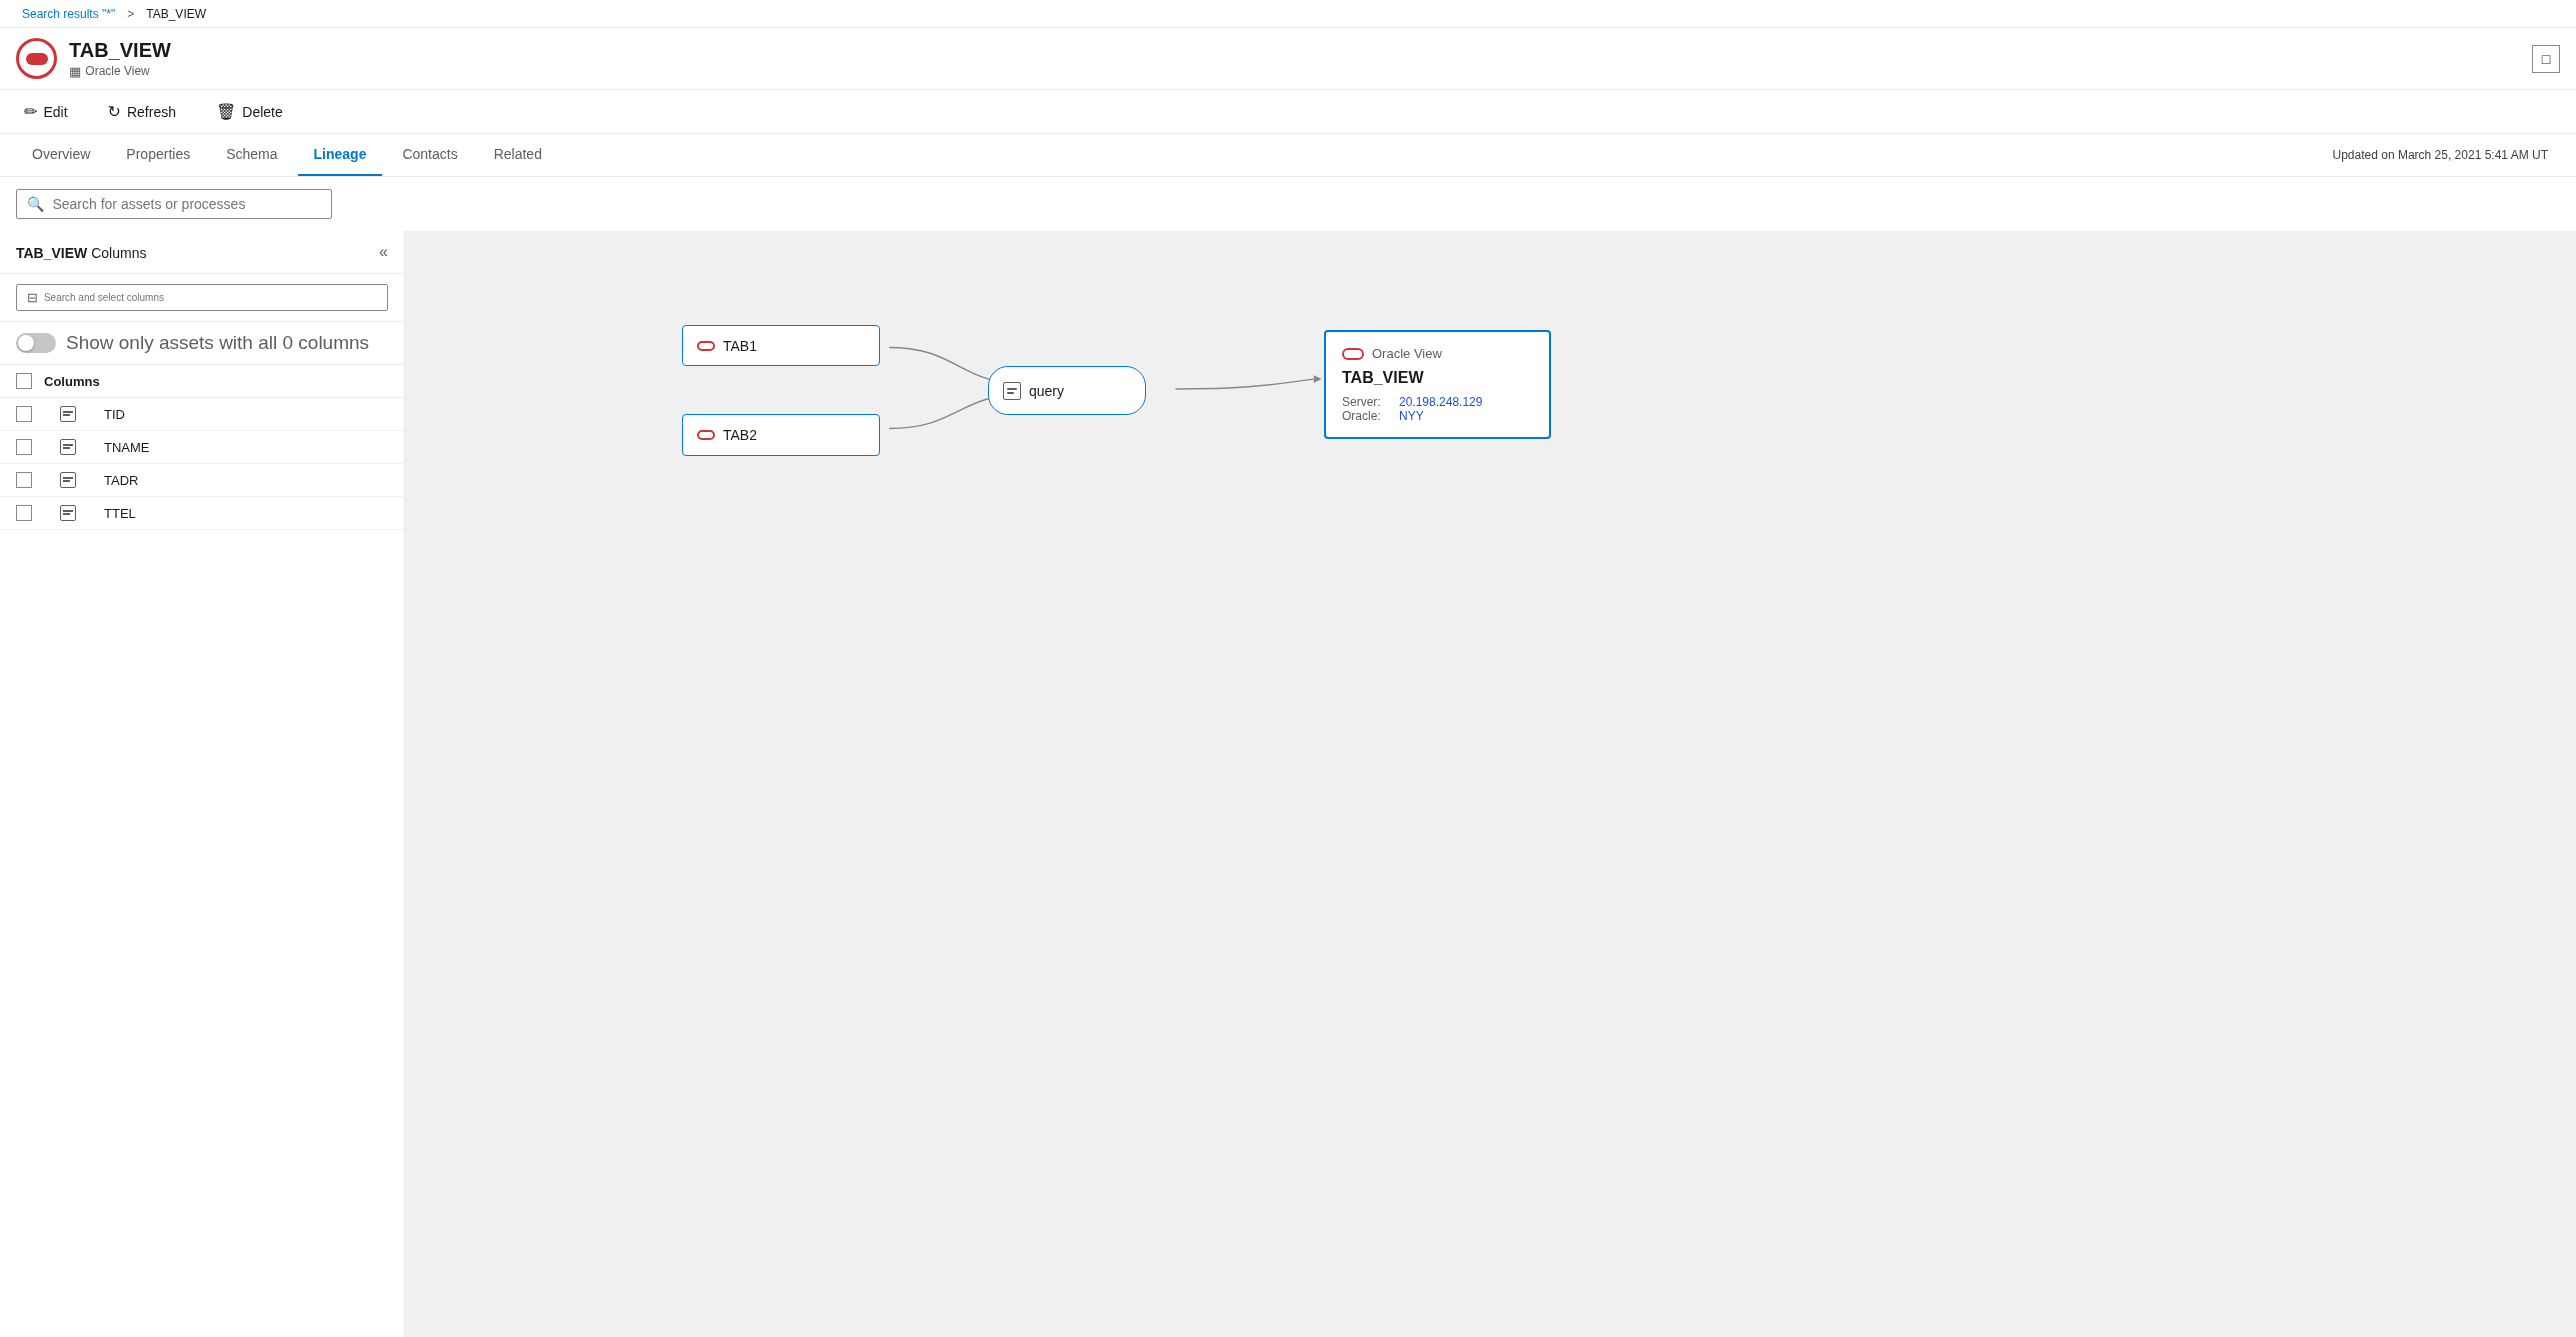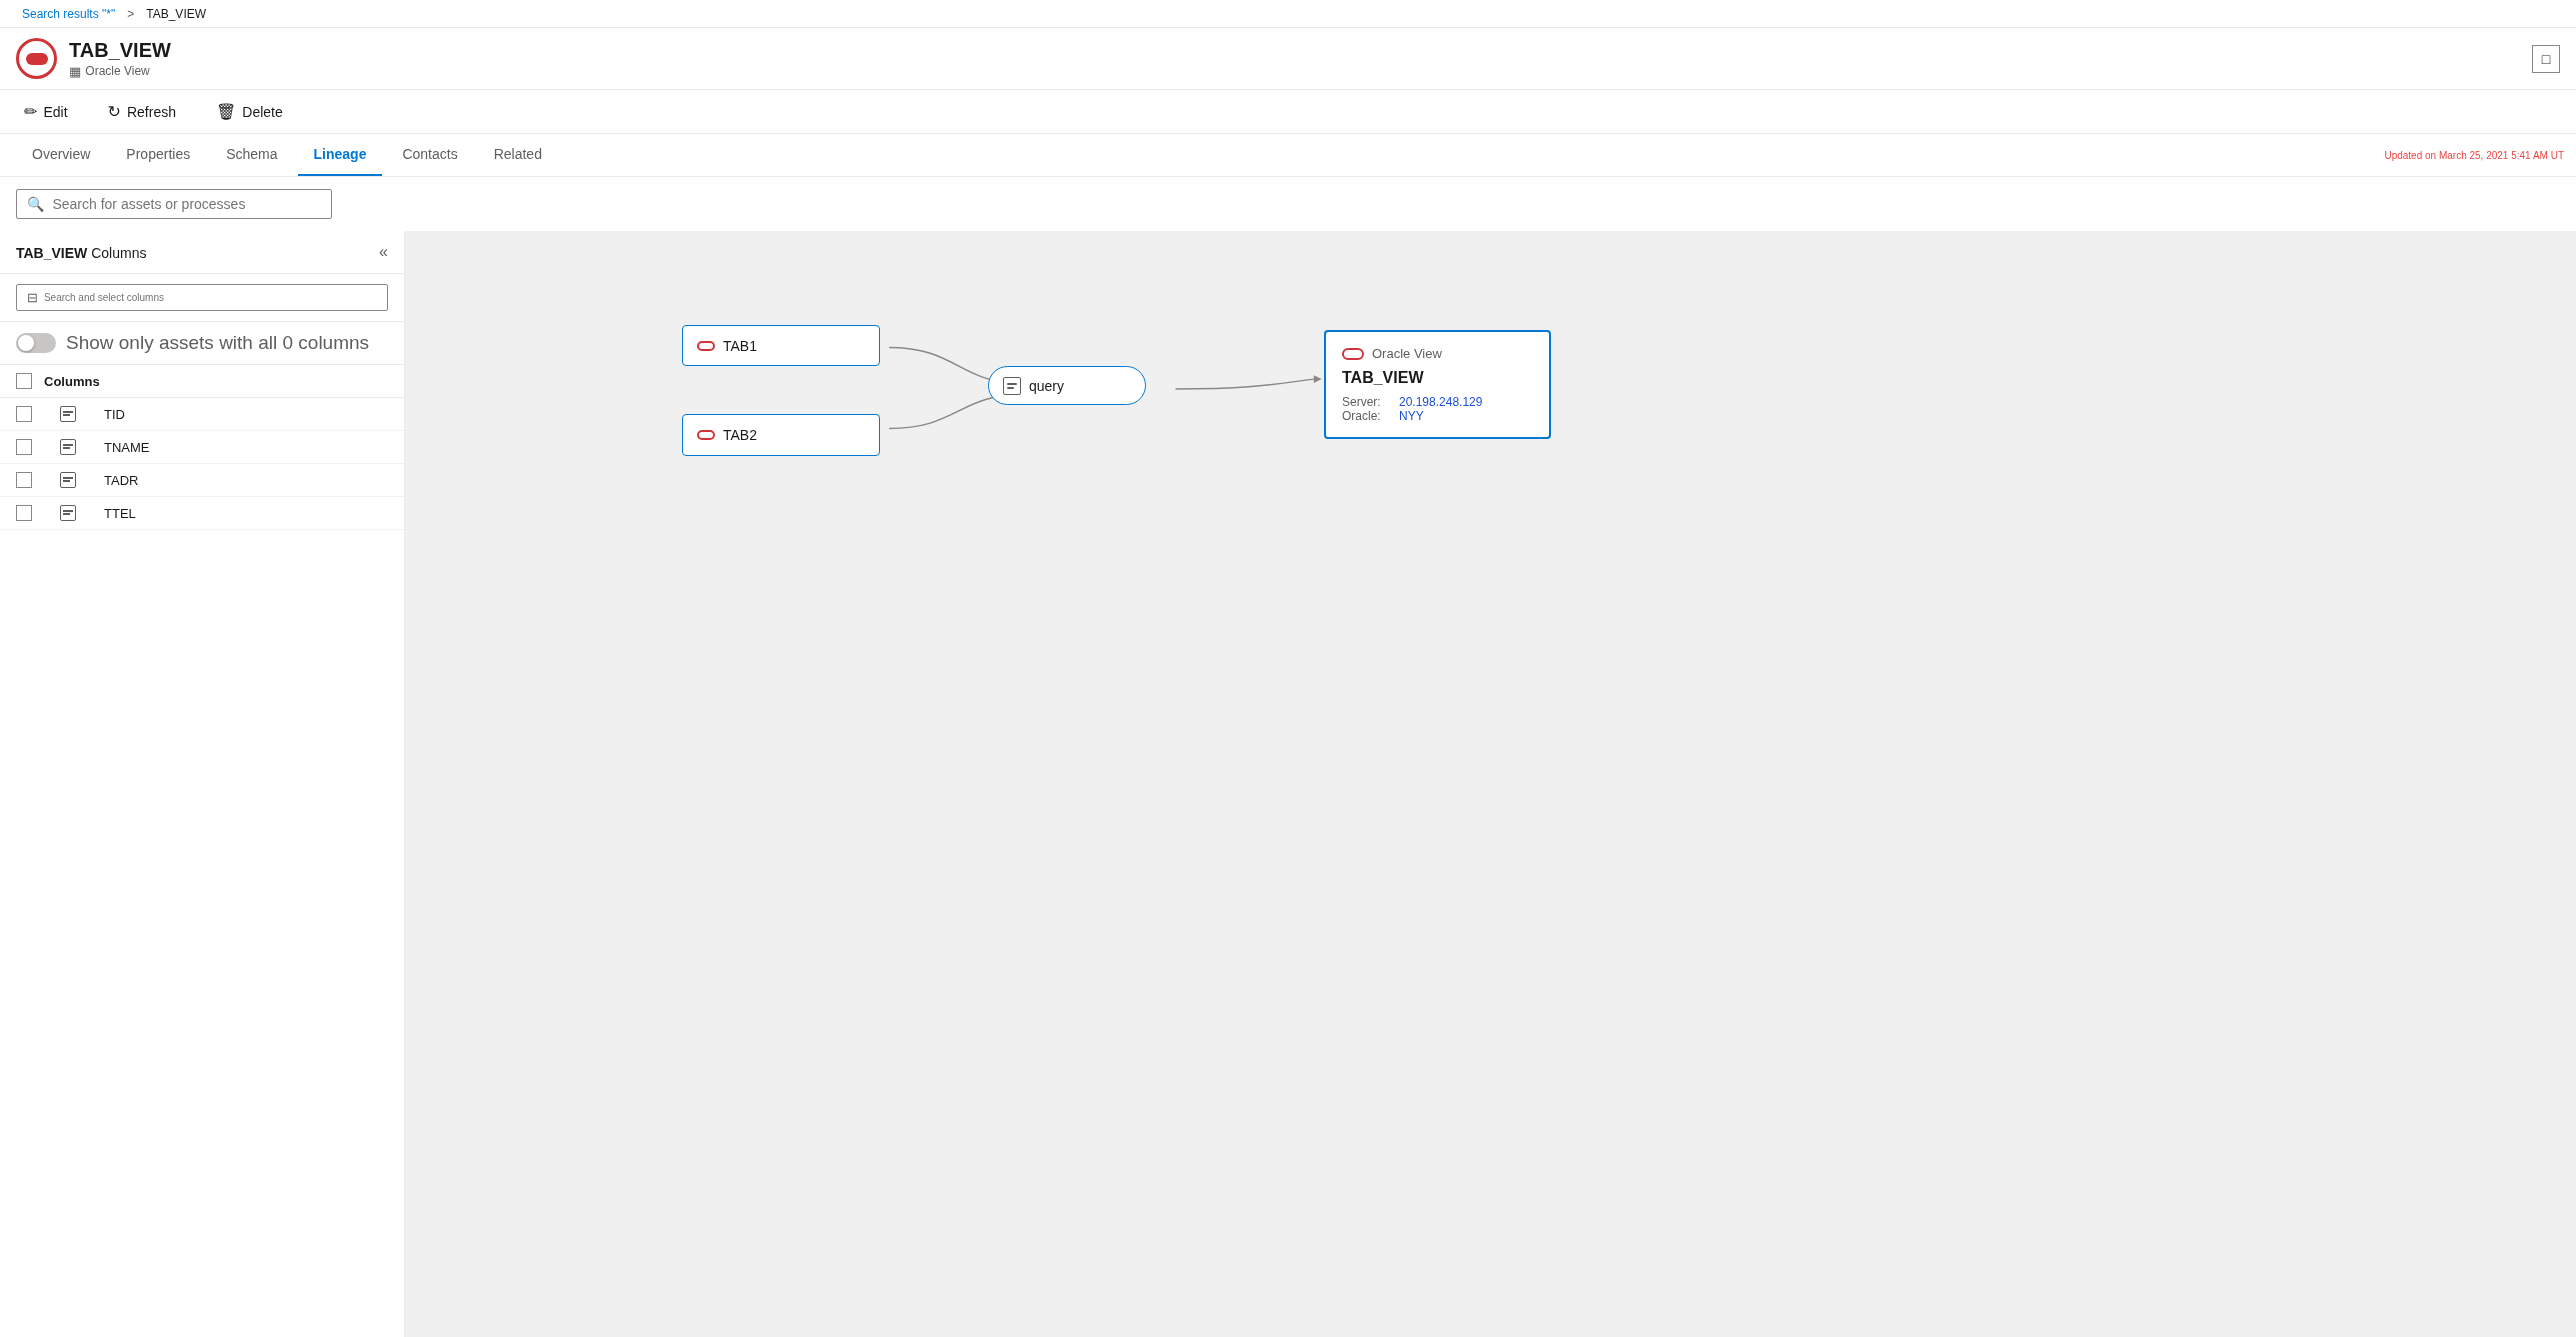--- a/index.html
+++ b/index.html
@@ -97,23 +97,23 @@
       border-bottom: 2px solid transparent;
       margin-right: 4px;
     }
     .tab.active {
       color: #0078d4;
       border-bottom: 2px solid #0078d4;
       font-weight: 600;
     }
     .updated-text {
       position: absolute;
-      right: 12px;
-      font-size: 10px;
-      color: #ef4444;
+      right: 28px;
+      font-size: 12px;
+      color: #404040;
     }
 
     
     .search-container {
       padding: 12px 16px;
       background: #fff;
     }
     .search-input {
       display: flex;
       align-items: center;
@@ -478,21 +478,21 @@
       <div class="node" style="left: 277px; top: 94px; height: 41px; min-width: 198px;">
         <div class="node-logo"></div>
         <span>TAB1</span>
       </div>
 
       <div class="node" style="left: 277px; top: 183px; height: 42px; min-width: 198px;">
         <div class="node-logo"></div>
         <span>TAB2</span>
       </div>
 
-      <div class="node node-query" style="left: 583px; top: 135px; height: 39px; min-width: 158px;">
+      <div class="node node-query" style="left: 583px; top: 135px; height: 49px; min-width: 158px;">
         <div class="query-icon">
           <div class="query-line"></div>
           <div class="query-line short"></div>
         </div>
         <span>query</span>
       </div>
 
       <div class="detail-card" style="left: 919px; top: 99px; min-width: 227px;">
         <div class="detail-card-header">
           <div class="detail-logo"></div>

